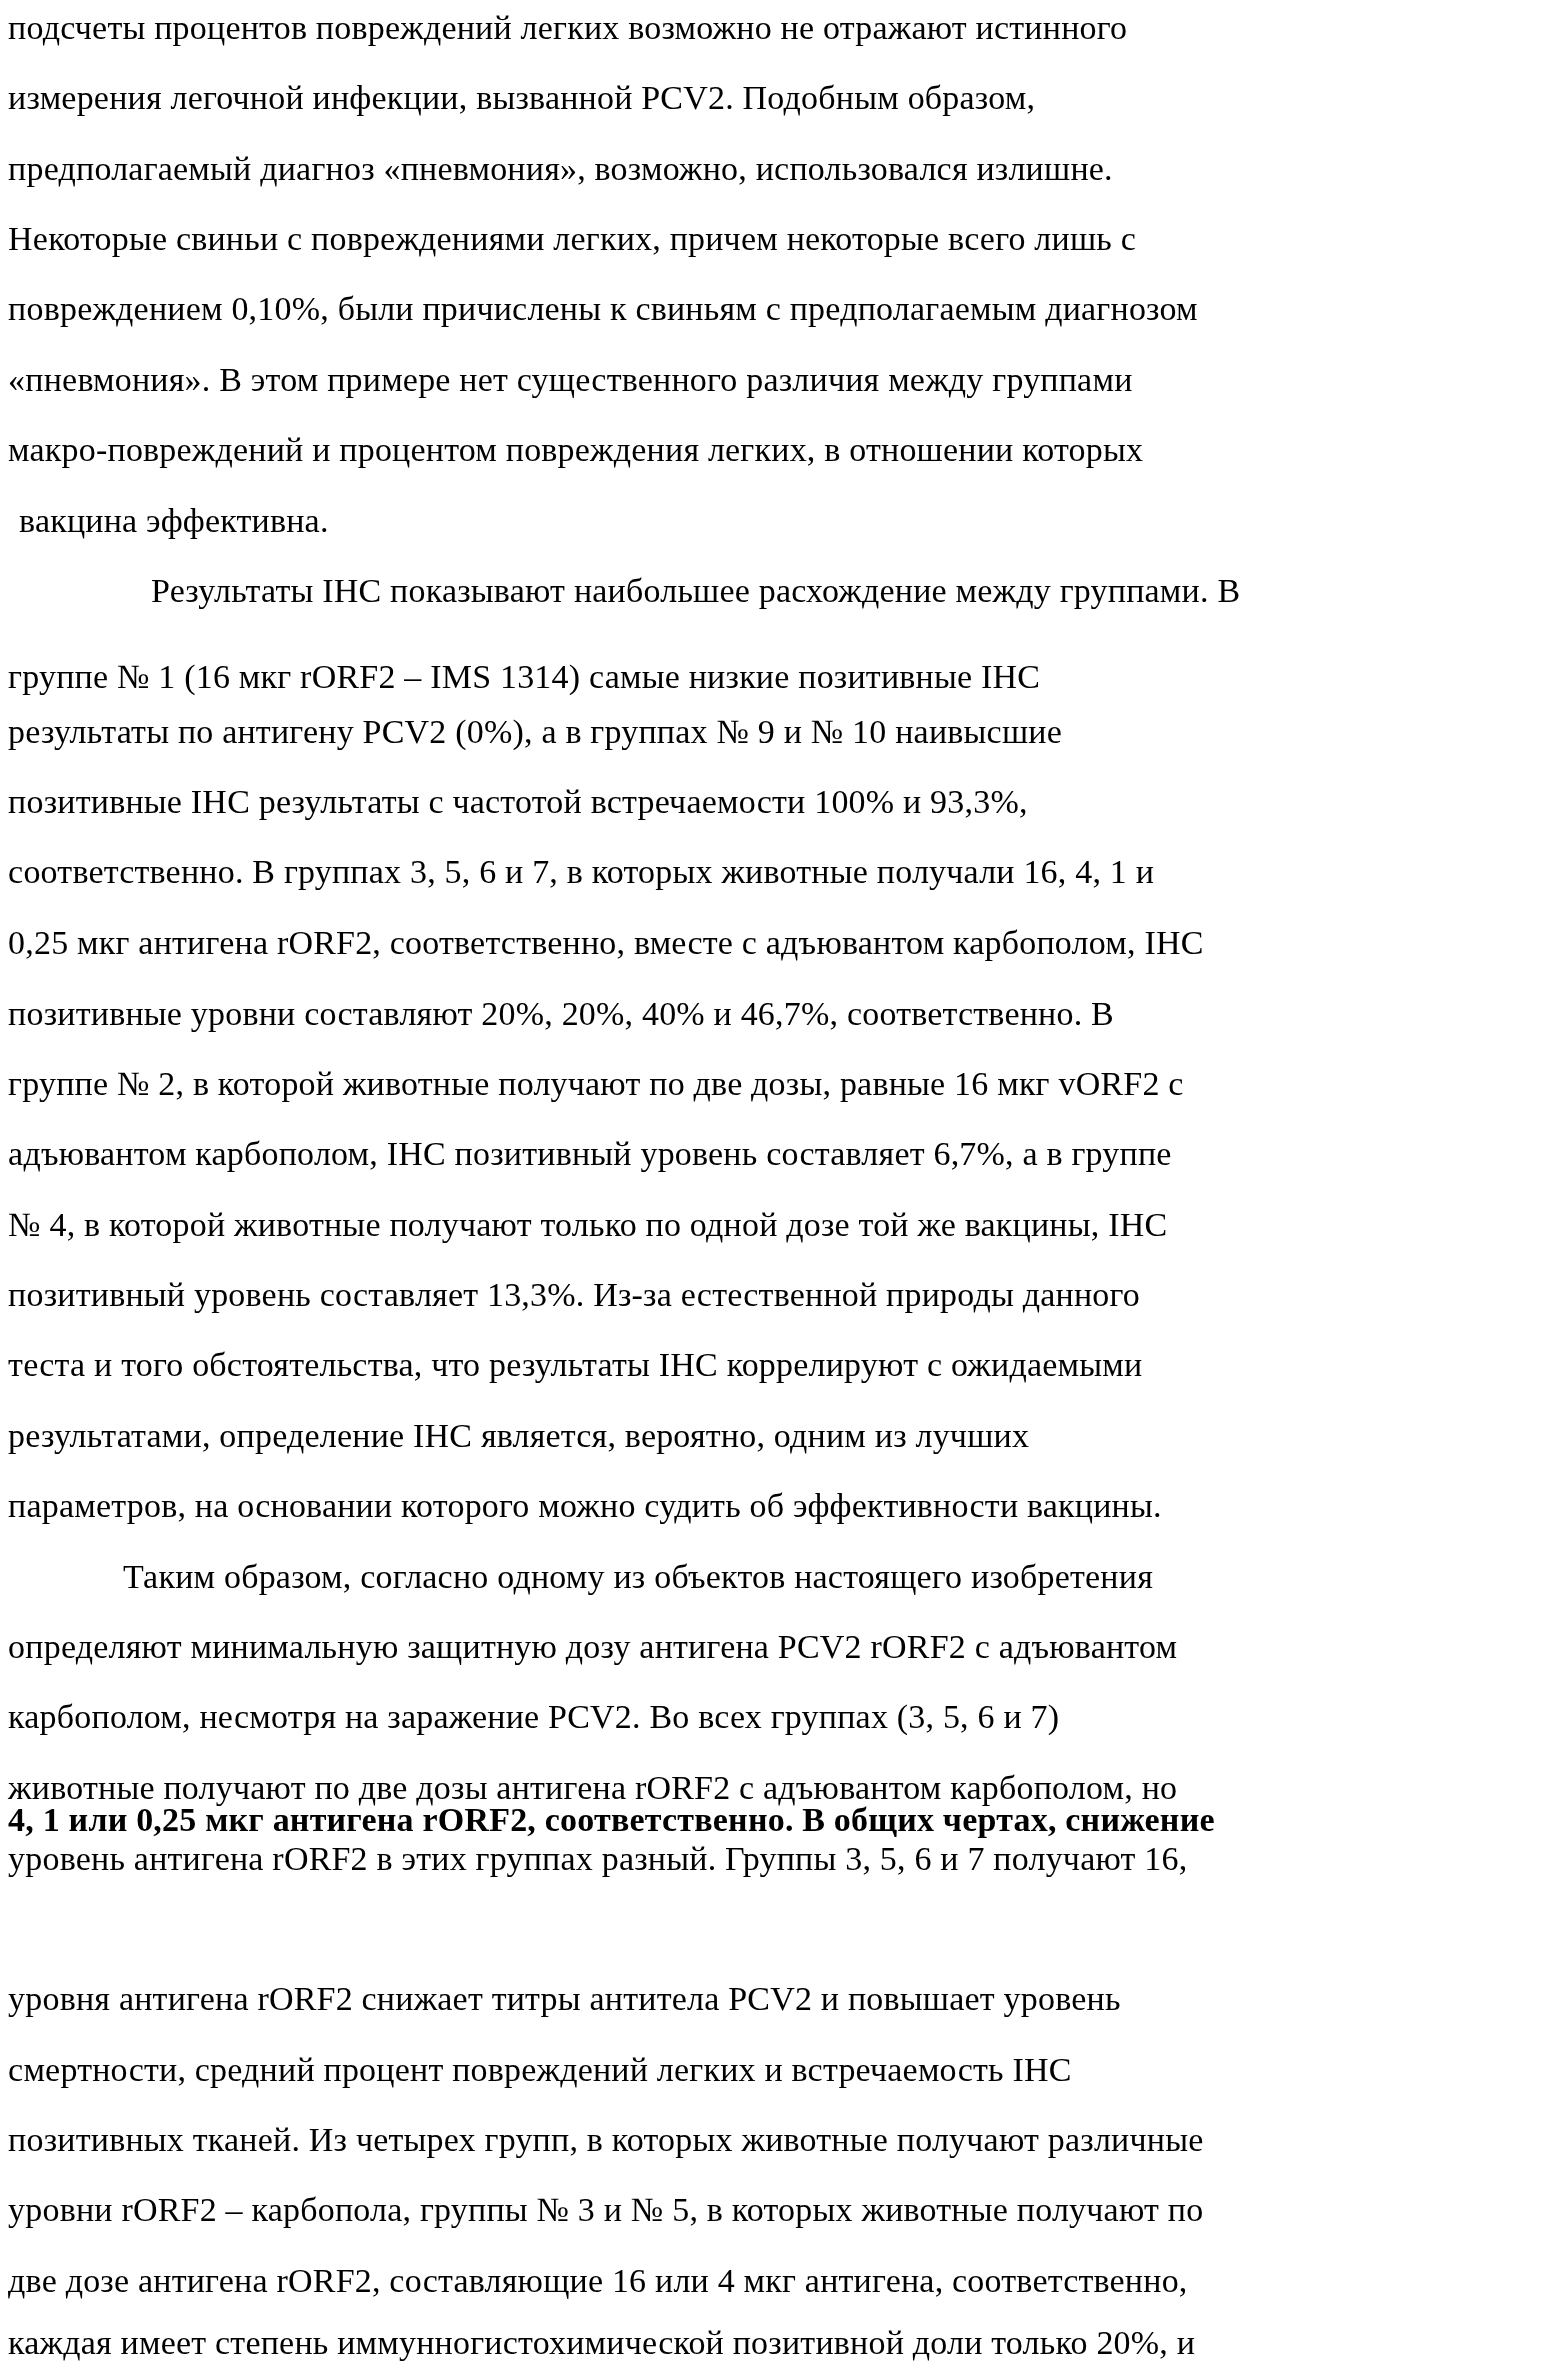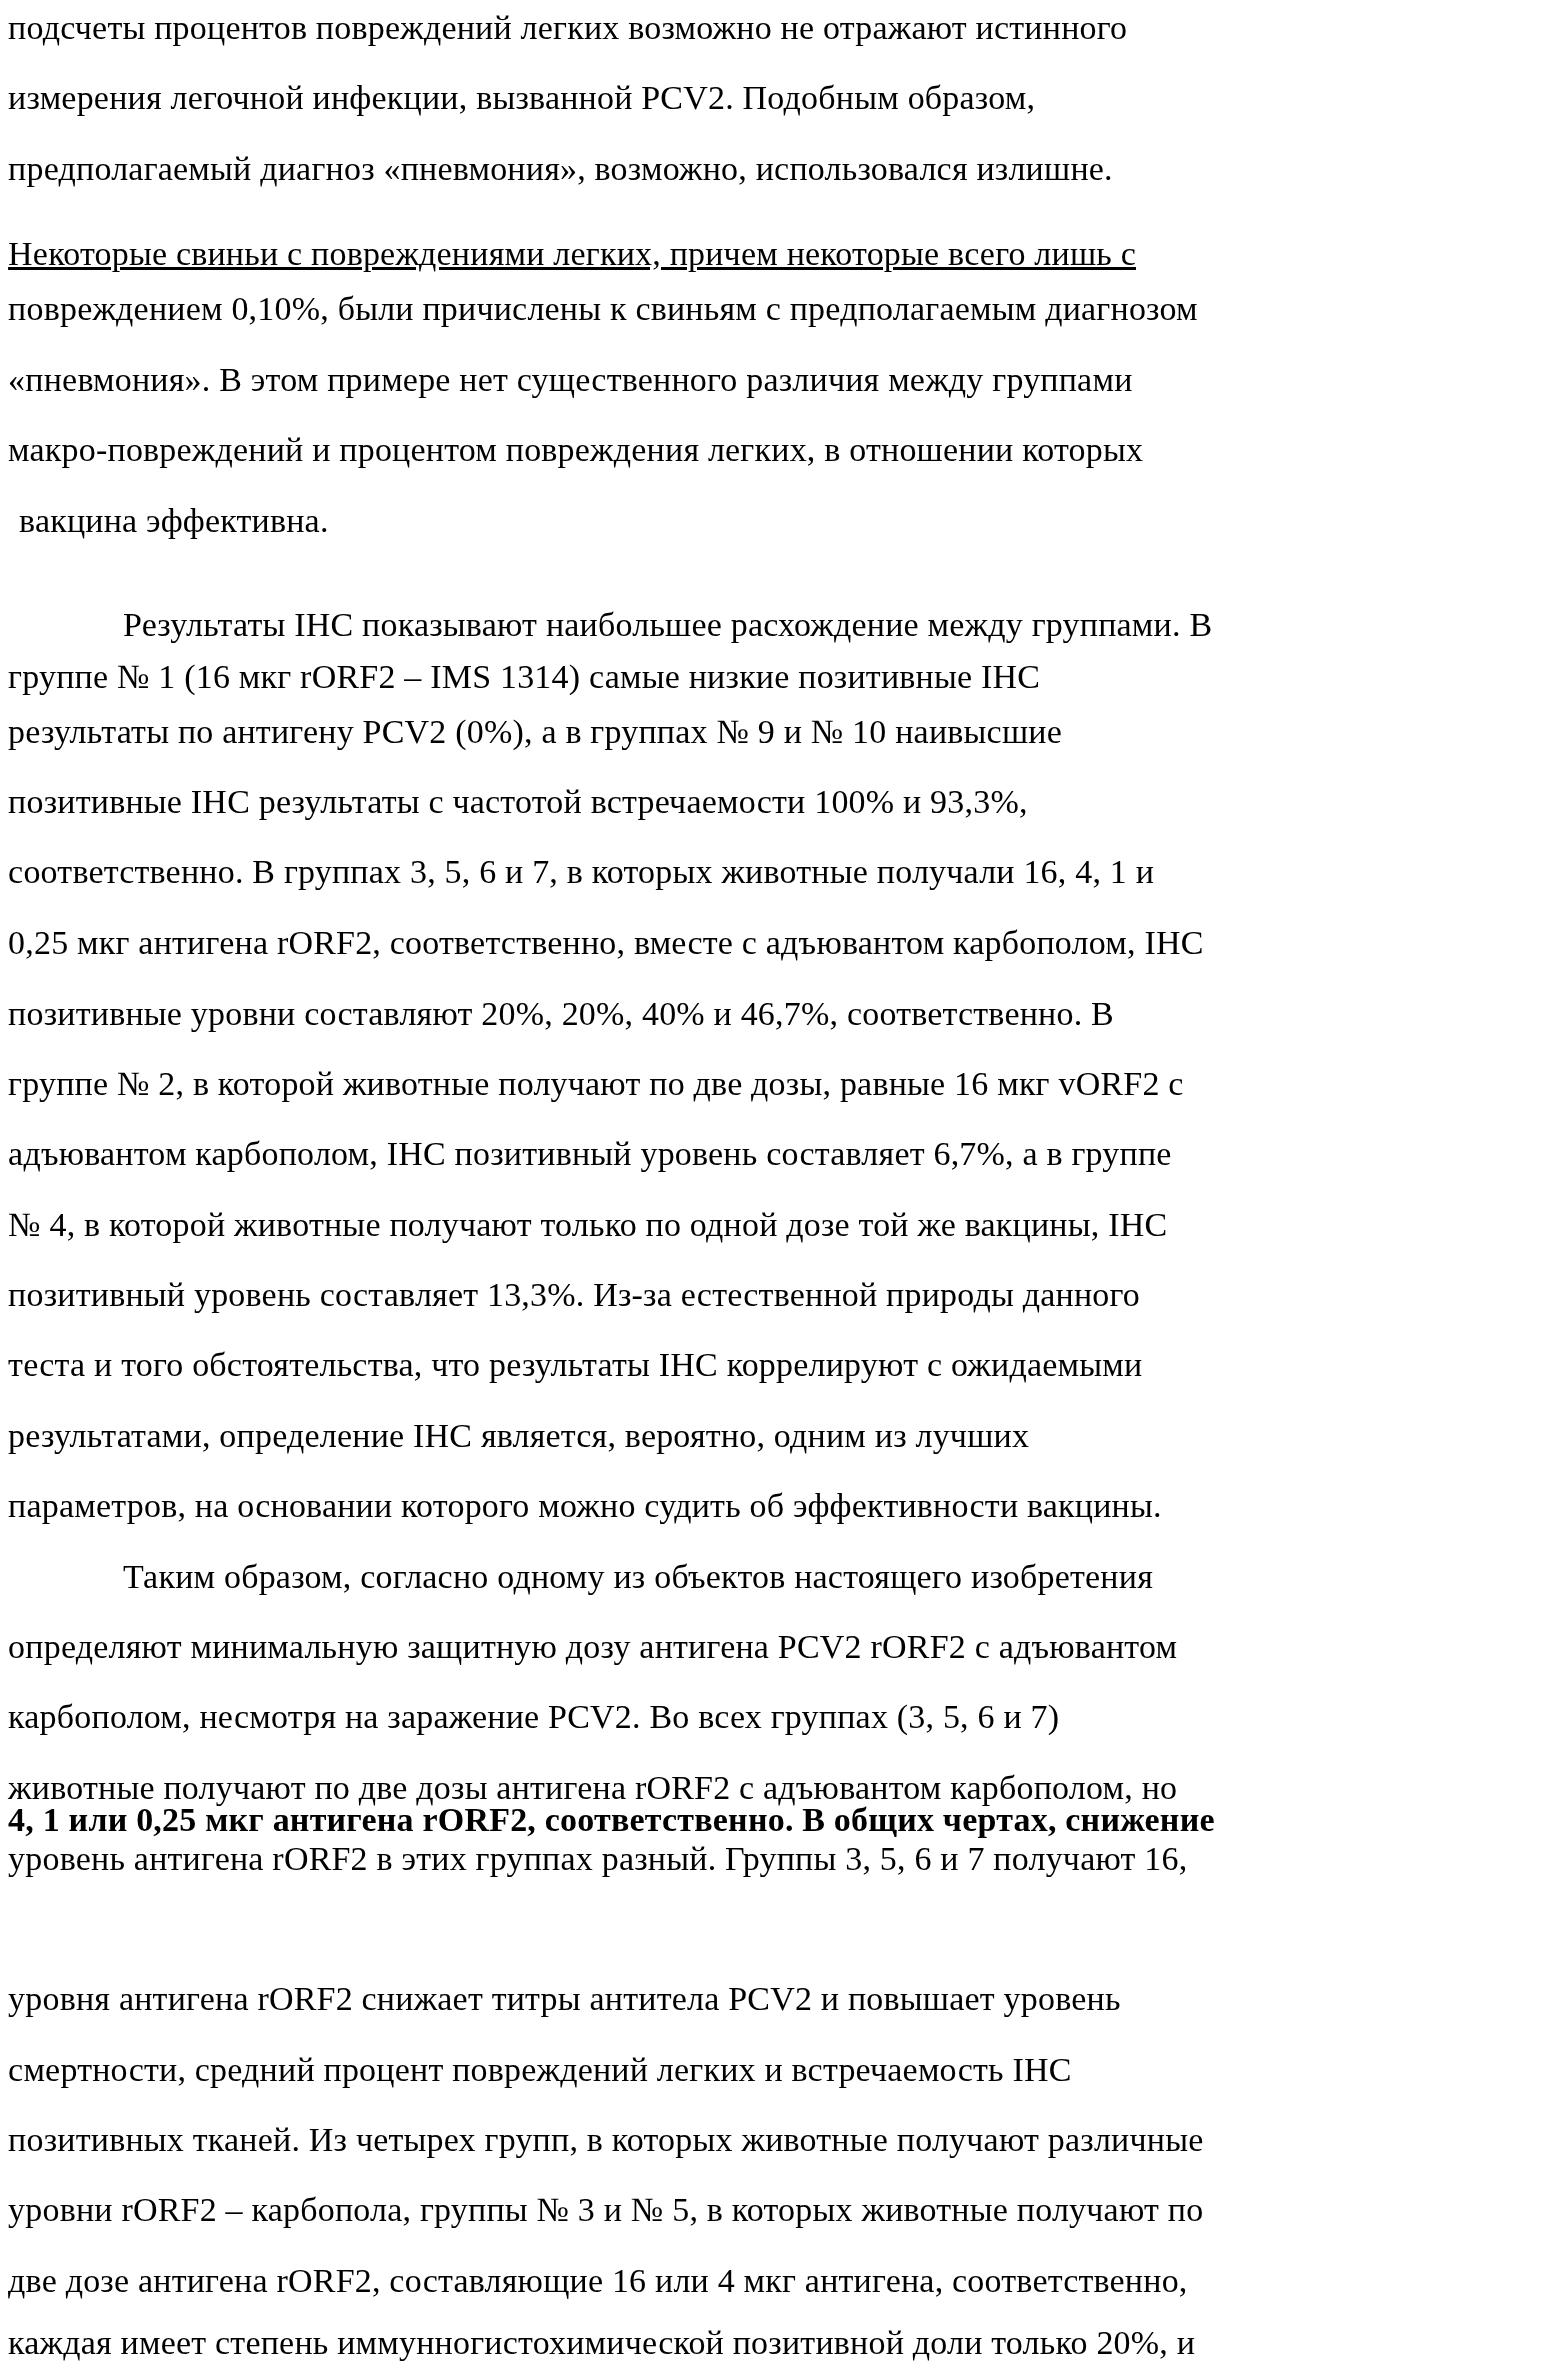--- a/index.html
+++ b/index.html
@@ -37,29 +37,29 @@
   </style>
 </head>
 <body>
 
 <div class="page">
 
   <div>
     <div class="line" style="top:6.5px;">подсчеты процентов повреждений легких возможно не отражают истинного</div>
     <div class="line" style="top:77px;">измерения легочной инфекции, вызванной PCV2.  Подобным образом,</div>
     <div class="line" style="top:148px;">предполагаемый диагноз «пневмония», возможно, использовался излишне.</div>
-    <div class="line" style="top:233px;text-decoration:underline;">Некоторые свиньи с повреждениями легких, причем некоторые всего лишь с</div>
+    <div class="line" style="top:218px;">Некоторые свиньи с повреждениями легких, причем некоторые всего лишь с</div>
     <div class="line" style="top:288px;">повреждением 0,10%, были причислены к свиньям с предполагаемым диагнозом</div>
     <div class="line" style="top:359px;">«пневмония». В этом примере нет существенного различия между группами</div>
     <div class="line" style="top:429px;">макро-повреждений и процентом повреждения легких, в отношении которых</div>
     <div class="line" style="top:500px;margin-left:11px;">вакцина эффективна.</div>
   </div>
 
   <div>
-    <div class="line indent" style="top:604px;">Результаты IHC показывают наибольшее расхождение между группами. В</div>
+    <div class="line indent" style="top:570px;margin-left:28px;">Результаты IHC показывают наибольшее расхождение между группами. В</div>
     <div class="line" style="top:640px;margin-top:16px;">группе № 1 (16 мкг rORF2 – IMS 1314) самые низкие позитивные IHC</div>
     <div class="line" style="top:711px;">результаты по антигену PCV2 (0%), а в группах № 9 и № 10 наивысшие</div>
     <div class="line" style="top:781px;">позитивные IHC результаты с частотой встречаемости 100% и 93,3%,</div>
     <div class="line" style="top:851px;">соответственно. В группах 3, 5, 6 и 7, в которых животные получали 16, 4, 1 и</div>
     <div class="line" style="top:922px;">0,25 мкг антигена rORF2, соответственно, вместе с адъювантом карбополом, IHC</div>
     <div class="line" style="top:993px;">позитивные уровни составляют 20%, 20%, 40% и 46,7%, соответственно. В</div>
     <div class="line" style="top:1063px;">группе № 2, в которой животные получают по две дозы, равные 16 мкг vORF2 с</div>
     <div class="line" style="top:1133px;">адъювантом карбополом, IHC позитивный уровень составляет 6,7%, а в группе</div>
     <div class="line" style="top:1204px;">№ 4, в которой животные получают только по одной дозе той же вакцины, IHC</div>
     <div class="line" style="top:1274px;">позитивный уровень составляет 13,3%. Из-за естественной природы данного</div>

